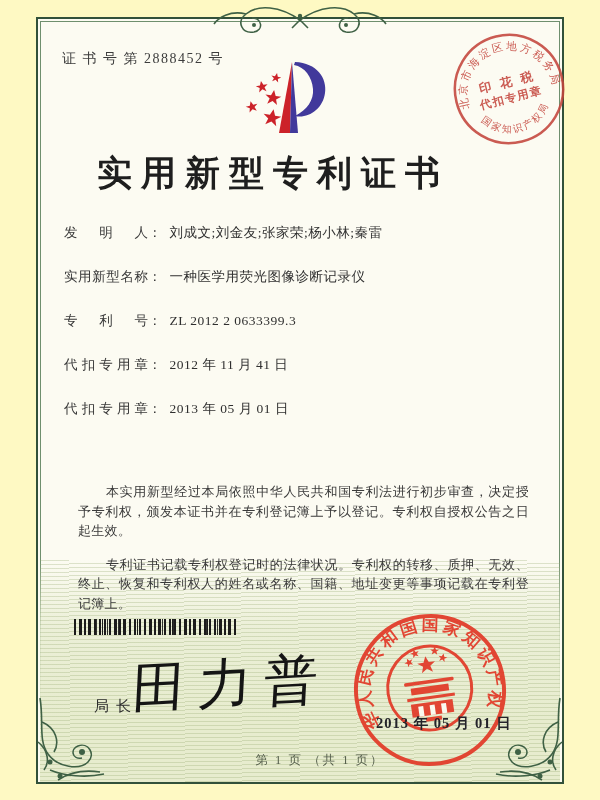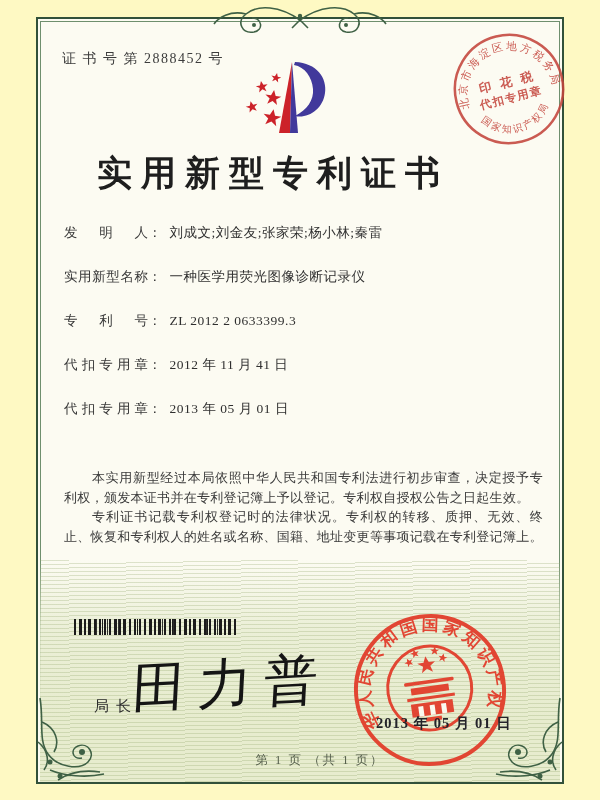--- a/index.html
+++ b/index.html
@@ -16,21 +16,21 @@
   .cert-no{position:absolute;left:62px;top:50px;font-size:14px;color:#3c3c3c;letter-spacing:1.5px;}
   .title{position:absolute;left:0;top:150px;width:546px;text-align:center;
          font-size:35px;font-weight:bold;color:#1e1e1e;letter-spacing:9px;}
   .fields{position:absolute;left:64px;top:222px;width:470px;}
   .frow{margin-bottom:23px;line-height:21px;font-size:13.5px;color:#333;white-space:nowrap;}
   .flabel{display:inline-block;width:84px;text-align:justify;text-align-last:justify;
           vertical-align:top;color:#3a3a3a;}
   .fcolon{margin-right:8px;color:#3a3a3a;}
   .fvalue{letter-spacing:.5px;color:#2f2f2f;}
   .paras{position:absolute;left:64px;top:468px;width:479px;}
-  .paras p{margin:0;text-indent:2.15em;text-align:justify;font-size:13px;
+  .paras p{margin:14px;text-indent:2.15em;text-align:justify;font-size:13px;
            line-height:19.5px;color:#3a3a3a;letter-spacing:.3px;}
   .barcode{position:absolute;left:74px;top:619px;width:163px;height:16px;
      background:
        repeating-linear-gradient(90deg,#1b1b1b 0 2px,rgba(0,0,0,0) 2px 5px),
        repeating-linear-gradient(90deg,#1b1b1b 0 1px,rgba(0,0,0,0) 1px 7px),
        repeating-linear-gradient(90deg,rgba(27,27,27,.9) 0 1px,rgba(0,0,0,0) 1px 11px);}
   .signer-role{position:absolute;left:94px;top:697px;font-size:15px;color:#2c2c2c;letter-spacing:7px;}
   .signature{position:absolute;left:132px;top:648px;font-size:54px;color:#151515;
      letter-spacing:12px;transform:rotate(-3deg) skewX(-6deg);font-weight:500;white-space:nowrap;}
   .seal{position:absolute;left:350px;top:610px;width:160px;height:160px;

